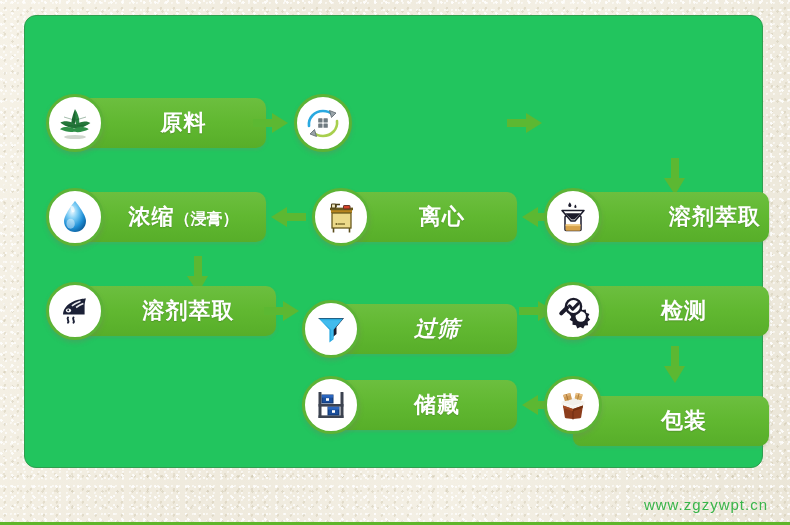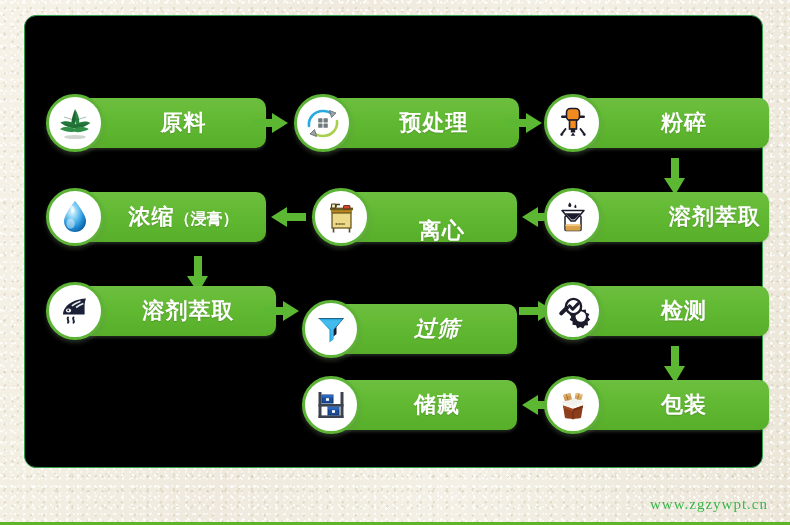--- a/index.html
+++ b/index.html
@@ -21,21 +21,21 @@
       radial-gradient(circle at 25% 88%, rgba(196,186,158,.25) 0 1px, transparent 1.2px),
       linear-gradient(105deg,#f6f2e7 0%,#efeadd 38%,#f4f0e5 62%,#ebe6d8 100%);
     background-size:11px 11px,13px 13px,9px 9px,15px 15px,7px 7px,17px 17px,100% 100%;
   }
   #bottom-rule{
     position:absolute;left:0;right:0;bottom:0;height:3px;background:#5fb52a;
   }
   
   #card{
     position:absolute;left:24px;top:15px;width:739px;height:453px;
-    background:#000000;border:1px solid #2f9e4f;border-radius:12px;
+    background:#22c55e;border:1px solid #2f9e4f;border-radius:12px;
     box-sizing:border-box;
   }
   
   .node{position:absolute;height:58px;}
   .pill{
     position:absolute;left:29px;top:4px;height:50px;
     background:linear-gradient(180deg,#6cbf3f 0%,#61b831 48%,#57ae29 100%);
     border-radius:8px 10px 10px 8px;
     box-shadow:0 2px 3px rgba(120,140,110,.28);
     display:flex;align-items:center;justify-content:center;
@@ -54,21 +54,21 @@
     display:flex;align-items:center;justify-content:center;z-index:3;
   }
   .disc svg{display:block;}
   
   .arrow{position:absolute;}
   .arrow svg{display:block;}
   
   #site-url{
     position:absolute;right:22px;bottom:12px;
     color:#39b54a;font-size:15px;letter-spacing:1px;
-    font-family:Liberation Serif, serif;
+    font-family:Liberation Sans, sans-serif;
     padding-left:42px;
   }
 </style>
 </head>
 <body>
 
 <div id="bg-texture"></div>
 
 <div id="card">
 
@@ -102,23 +102,20 @@
     </div>
   </div>
 
   <div class="arrow" style="left:228px;top:96px;">
     <svg width="36" height="22" viewBox="0 0 36 22">
         <path d="M0 7h19V1l16 10-16 10v-6H0z" fill="#5cb832"></path>
       </svg>
   </div>
 
   <div class="node" style="left:269px;top:78px;width:225px;">
-    <div class="pill" style="width:196px;">
-      <span class="pill-label"><span>预处理</span></span>
-    </div>
     <div class="disc">
       <svg width="42" height="42" viewBox="0 0 42 42" aria-hidden="true">
         <path d="M7 24c-1-8 5.5-15 14-15 4 0 7.3 1.4 9.6 3.6" fill="none" stroke="#2aa9e0" stroke-width="2.6" stroke-linecap="round"></path>
         <path d="M35 19c1 8-5.5 15-14 15-4 0-7.3-1.4-9.6-3.6" fill="none" stroke="#a8cf4d" stroke-width="2.6" stroke-linecap="round"></path>
         <g fill="#9aa3a8" stroke="#5d676c" stroke-width=".8">
           <path d="M27.5 8.5l6.5 2.5-4.5 4.5z"></path>
           <path d="M14.5 34.5l-6.5-2.5 4.5-4.5z"></path>
         </g>
         <g fill="#6f7a80">
           <rect x="16.2" y="16.2" width="4.3" height="4.3" rx=".6"></rect>
@@ -129,42 +126,20 @@
       </svg>
     </div>
   </div>
 
   <div class="arrow" style="left:482px;top:96px;">
     <svg width="36" height="22" viewBox="0 0 36 22">
         <path d="M0 7h19V1l16 10-16 10v-6H0z" fill="#5cb832"></path>
       </svg>
   </div>
 
-  <div class="node" style="left:519px;top:78px;width:225px;">
-    <div class="pill" style="width:196px;">
-      <span class="pill-label"><span>粉碎</span></span>
-    </div>
-    <div class="disc">
-      <svg width="42" height="42" viewBox="0 0 42 42" aria-hidden="true">
-        <rect x="9" y="13.5" width="24" height="2.4" rx="1.2" fill="#1b1b2b"></rect>
-        <rect x="14.5" y="6.5" width="13" height="12" rx="4" fill="#f28b20" stroke="#1b1b2b" stroke-width="1.6"></rect>
-        <rect x="17.5" y="18" width="7" height="9" fill="#f28b20" stroke="#1b1b2b" stroke-width="1.6"></rect>
-        <rect x="18.8" y="26.5" width="4.4" height="4" fill="#1b1b2b"></rect>
-        <path d="M21 30.5l2.3 3.2h-4.6z" fill="#1b1b2b"></path>
-        <g stroke="#1b1b2b" stroke-width="2" stroke-linecap="round" fill="none">
-          <path d="M13.5 27l-4.2 5.6"></path>
-            <path d="M28.5 27l4.2 5.6"></path>
-        </g>
-        <g fill="#1b1b2b">
-          <path d="M8.6 31.5l.9 2.6 2.1-1.4z"></path>
-          <path d="M33.4 31.5l-.9 2.6-2.1-1.4z"></path>
-        </g>
-      </svg>
-    </div>
-  </div>
 
   <div class="arrow" style="left:639px;top:142px;">
     <svg width="22" height="38" viewBox="0 0 22 38">
         <path d="M7 0h8v20h6L11 37 0 20h7z" fill="#5cb832"></path>
       </svg>
   </div>
 
   <div class="node" style="left:21px;top:172px;width:220px;">
     <div class="pill" style="width:191px;font-family:Liberation Serif, serif;">
       <span class="pill-label"><span>浓缩</span><span class="sub">（浸膏）</span></span>
@@ -186,21 +161,21 @@
     </div>
   </div>
 
   <div class="arrow" style="left:245px;top:190px;">
     <svg width="36" height="22" viewBox="0 0 36 22">
         <path d="M36 7H17V1L1 11l16 10v-6h19z" fill="#5cb832"></path>
       </svg>
   </div>
 
   <div class="node" style="left:287px;top:172px;width:205px;">
-    <div class="pill" style="width:176px;align-items:flex-end;">
+    <div class="pill" style="width:176px;">
       <span class="pill-label"><span>离心</span></span>
     </div>
     <div class="disc">
       <svg width="42" height="42" viewBox="0 0 42 42" aria-hidden="true">
         <rect x="11" y="13" width="21" height="4" fill="#b8851f"></rect>
         <rect x="12" y="17" width="19" height="15" fill="#ecd98a" stroke="#6a5a1e" stroke-width="1.3"></rect>
         <rect x="10" y="11.6" width="23" height="2.6" fill="#6a5a1e"></rect>
         <rect x="23.5" y="9.5" width="6.5" height="3.4" rx=".6" fill="#d4452c" stroke="#5c2b1e" stroke-width=".9"></rect>
         <path d="M16 11.5V8.5h4" fill="none" stroke="#4b3d16" stroke-width="1.6"></path>
         <rect x="11.5" y="8" width="4" height="4" rx=".7" fill="#f0e6bc" stroke="#4b3d16" stroke-width="1.1"></rect>
@@ -338,21 +313,21 @@
     </div>
   </div>
 
   <div class="arrow" style="left:496px;top:378px;">
     <svg width="36" height="22" viewBox="0 0 36 22">
         <path d="M36 7H17V1L1 11l16 10v-6h19z" fill="#5cb832"></path>
       </svg>
   </div>
 
   <div class="node" style="left:519px;top:360px;width:225px;">
-    <div class="pill" style="width:196px;">
+    <div class="pill" style="width:196px;margin-top:16px;">
       <span class="pill-label"><span>包装</span></span>
     </div>
     <div class="disc">
       <svg width="42" height="42" viewBox="0 0 42 42" aria-hidden="true">
         <path d="M9 18l12-4 12 4-12 4z" fill="#f2f0ea"></path>
         <g transform="rotate(-16 19 15)">
           <rect x="12.5" y="9" width="7.5" height="6.5" rx=".8" fill="#cf9a55"></rect>
           <path d="M12.5 9h7.5v2.2h-7.5z" fill="#e0b276"></path>
           <path d="M15.8 9v6.5" stroke="#a87436" stroke-width=".9"></path>
         </g>

